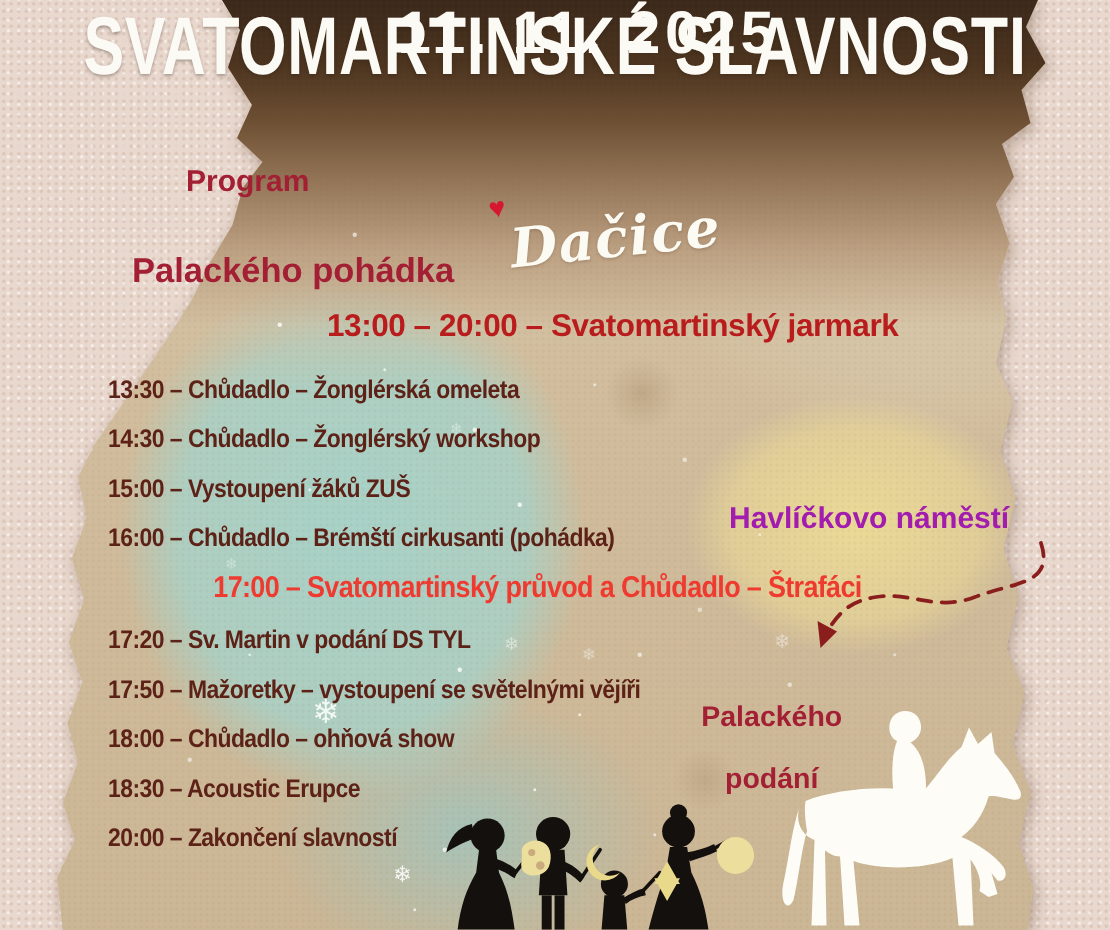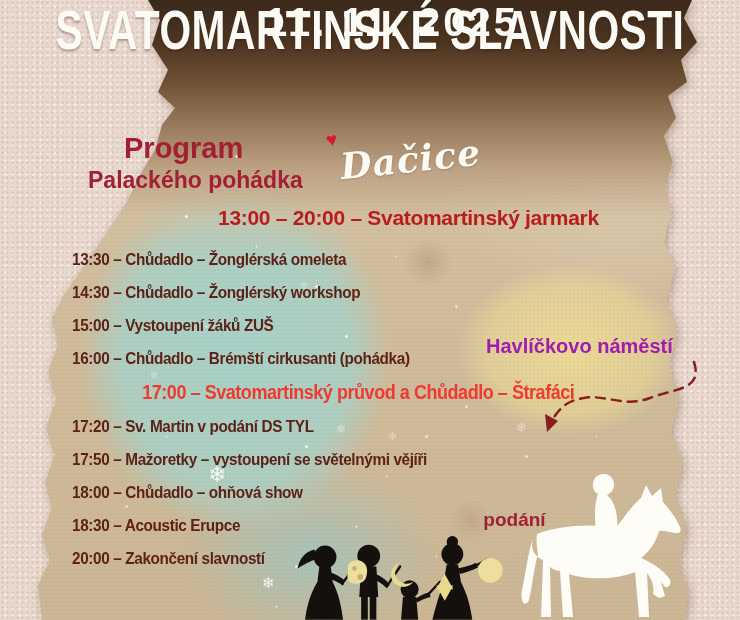--- a/index.html
+++ b/index.html
@@ -42,21 +42,21 @@
   .title{
     left:0;right:0;top:3;text-align:center;
     font-weight:700;font-size:42px;letter-spacing:.5px;color:#fbfaf4;
     transform:scale(.97,1.3);transform-origin:50% 0;
     text-shadow:0 1px 2px rgba(50,32,16,.35);
   }
   .date{
     left:0;right:0;top:74;padding-left:44px;text-align:center;
     font-weight:700;font-size:40px;letter-spacing:3px;color:#fbfaf4;
   }
-  .program{left:124px;top:132px;font-weight:700;font-size:29px;color:#a21f34;}
+  .program{left:124px;top:110px;font-weight:700;font-size:20px;color:#a21f34;}
   .venue{left:88px;top:167px;font-weight:700;font-size:23px;color:#a21f34;}
   .heart{left:326px;top:129px;font-size:19px;color:#d6182e;transform:rotate(-10deg);}
   .dacice{
     left:340px;top:138px;font-family:"DejaVu Serif",serif;font-style:italic;font-weight:700;
     font-size:36px;color:#fcfbf3;letter-spacing:1px;transform:rotate(-6deg);
     text-shadow:0 1px 2px rgba(90,60,40,.25);
   }
   .market{left:218px;top:206px;font-weight:700;font-size:21px;letter-spacing:-.3px;color:#b91c1c;}
   .schedule{left:72px;top:243px;font-weight:700;font-size:17px;letter-spacing:-.4px;color:#5d2217;
     transform:scaleX(.9);transform-origin:0 0;}
@@ -165,21 +165,21 @@
   <div class="row highlight">17:00 – Svatomartinský průvod a Chůdadlo – Štrafáci</div>
   <div class="row">17:20 – Sv. Martin v podání DS TYL</div>
   <div class="row">17:50 – Mažoretky – vystoupení se světelnými vějíři</div>
   <div class="row">18:00 – Chůdadlo – ohňová show</div>
   <div class="row">18:30 – Acoustic Erupce</div>
   <div class="row">20:00 – Zakončení slavností</div>
 </div>
 
 <div class="abs havlickovo">Havlíčkovo náměstí</div>
 <div class="abs palackeho2">
-  <br>
+  <span>Palackého</span><br>
   <span>podání</span>
 </div>
 
 <span class="flake" style="left:208px;top:462px;font-size:22px;">❄</span>
 <span class="flake" style="left:262px;top:574px;font-size:15px;">❄</span>
 <span class="flake" style="left:336px;top:422px;font-size:12px;opacity:.55;">❄</span>
 <span class="flake" style="left:388px;top:430px;font-size:11px;opacity:.5;">❄</span>
 <span class="flake" style="left:516px;top:420px;font-size:13px;opacity:.5;">❄</span>
 <span class="flake" style="left:300px;top:280px;font-size:10px;opacity:.45;">❄</span>
 <span class="flake" style="left:150px;top:370px;font-size:10px;opacity:.4;">❄</span>

